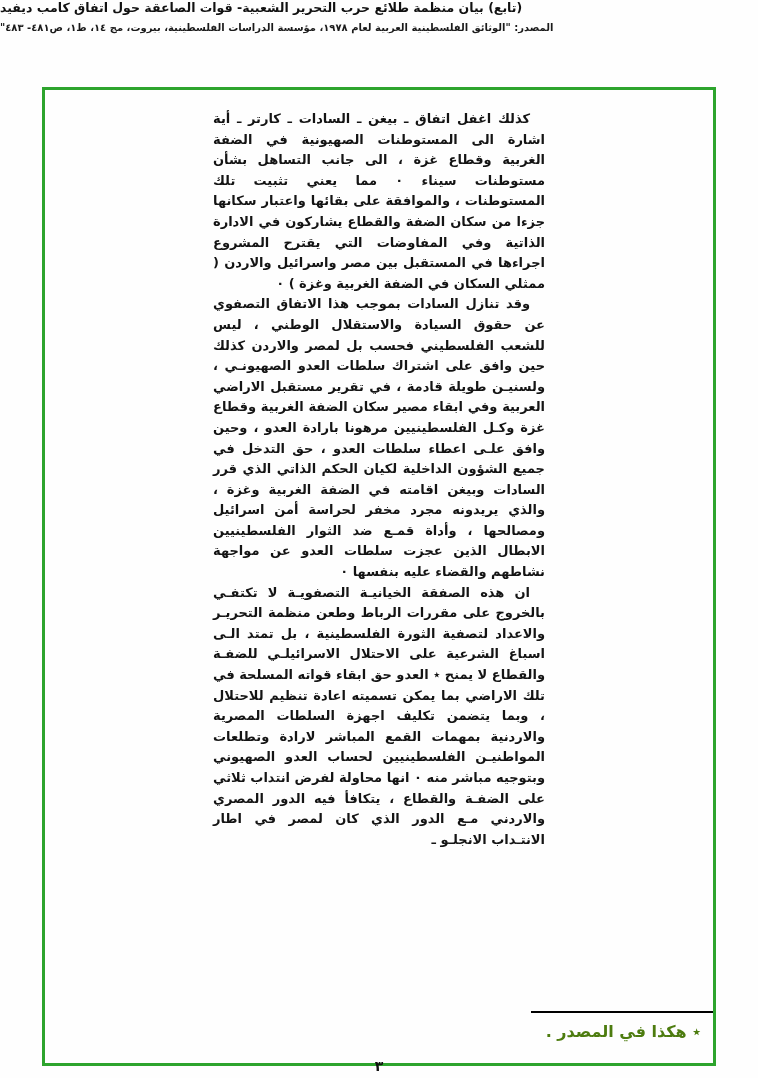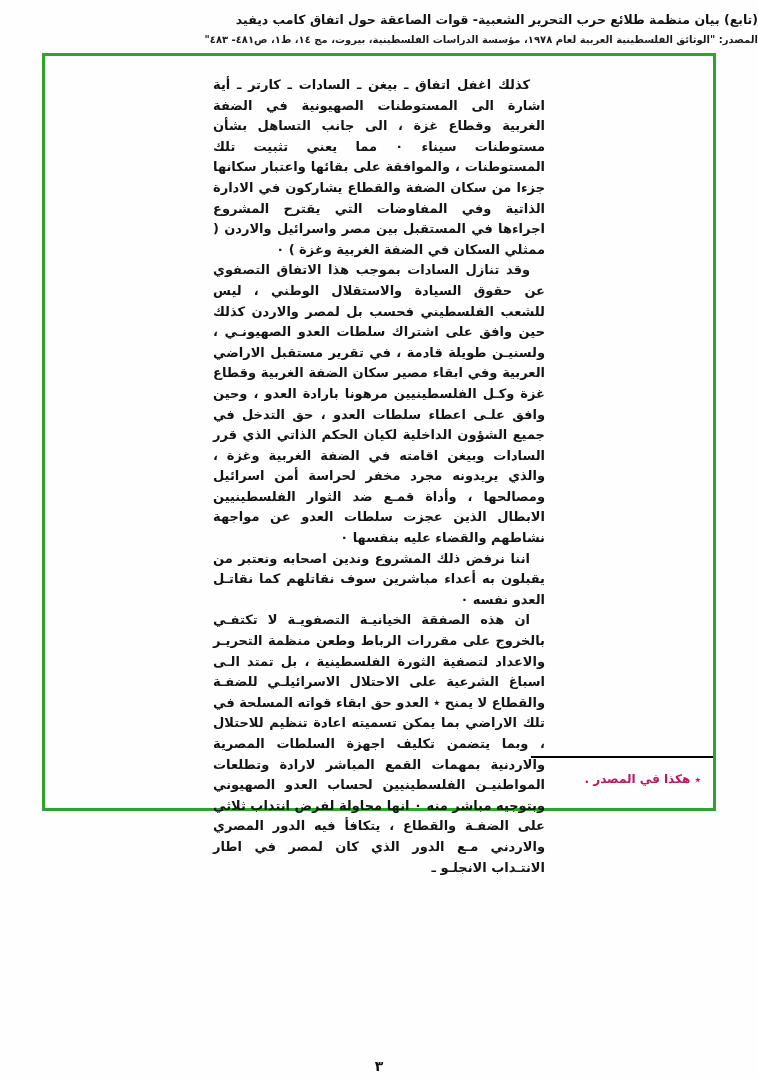--- a/index.html
+++ b/index.html
@@ -12,41 +12,40 @@
   }
   .page {
     position: relative;
     width: 758px;
     height: 1078px;
     background: #fefefe;
     overflow: hidden;
   }
   .page-header {
     direction: rtl;
-    text-align: right;
-    padding-top: 12px;
+    text-align: left;
     color: #111;
   }
   .doc-title {
     font-size: 12.5px;
     font-weight: bold;
     letter-spacing: 0.2px;
   }
   .doc-source {
     font-size: 10px;
     font-weight: bold;
     margin-top: 7px;
     color: #1a1a1a;
   }
   .content-frame {
     position: absolute;
     left: 42px;
-    top: 53px;
+    top: 87px;
     width: 674px;
-    height: 758px;
+    height: 979px;
     border: 3px solid #2da42d;
     background: #fefefe;
   }
   .text-column {
     width: 332px;
     margin: 19px auto 0 auto;
     direction: rtl;
     text-align: justify;
     font-size: 13px;
     line-height: 20.6px;
@@ -62,23 +61,23 @@
     right: 0;
     bottom: 50px;
     width: 182px;
     border-top: 2px solid #000;
   }
   .footnote-text {
     position: absolute;
     right: 12px;
     bottom: 22px;
     direction: rtl;
-    font-size: 12px;
+    font-size: 16px;
     font-weight: bold;
-    color: #be185d;
+    color: #4d7c0f;
   }
   .page-number {
     position: absolute;
     left: 0;
     right: 0;
     bottom: 4px;
     text-align: center;
     font-size: 14px;
     font-weight: bold;
     color: #111;
@@ -91,21 +90,20 @@
 
   <div class="page-header">
     <div class="doc-title">(تابع)  بيان منظمة طلائع حرب التحرير الشعبية- قوات الصاعقة حول اتفاق كامب ديفيد</div>
     <div class="doc-source">المصدر: "الوثائق الفلسطينية العربية لعام ١٩٧٨، مؤسسة الدراسات الفلسطينية، بيروت، مج ١٤، ط١، ص٤٨١- ٤٨٣"</div>
   </div>
 
   <div class="content-frame" style="border-color: rgb(45, 164, 45);">
     <div class="text-column">
       <p>كذلك اغفل اتفاق ـ بيغن ـ السادات ـ كارتر ـ أية اشارة الى المستوطنات الصهيونية في الضفة الغربية وقطاع غزة ، الى جانب التساهل بشأن مستوطنات سيناء ٠ مما يعني تثبيت تلك المستوطنات ، والموافقة على بقائها واعتبار سكانها جزءا من سكان الضفة والقطاع يشاركون في الادارة الذاتية وفي المفاوضات التي يقترح المشروع اجراءها في المستقبل بين مصر واسرائيل والاردن ( ممثلي السكان في الضفة الغربية وغزة ) ٠</p>
       <p>وقد تنازل السادات بموجب هذا الاتفاق التصفوي عن حقوق السيادة والاستقلال الوطني ، ليس للشعب الفلسطيني فحسب بل لمصر والاردن كذلك حين وافق على اشتراك سلطات العدو الصهيونـي ، ولسنيـن طويلة قادمة ، في تقرير مستقبل الاراضي العربية وفي ابقاء مصير سكان الضفة الغربية وقطاع غزة وكـل الفلسطينيين مرهونا بارادة العدو ، وحين وافق علـى اعطاء سلطات العدو ، حق التدخل في جميع الشؤون الداخلية لكيان الحكم الذاتي الذي قرر السادات وبيغن اقامته في الضفة الغربية وغزة ، والذي يريدونه مجرد مخفر لحراسة أمن اسرائيل ومصالحها ، وأداة قمـع ضد الثوار الفلسطينيين الابطال الذين عجزت سلطات العدو عن مواجهة نشاطهم والقضاء عليه بنفسها ٠</p>
-      <p>اننا نرفض ذلك المشروع وندين اصحابه ونعتبر من يقبلون به أعداء مباشرين سوف نقاتلهم كما نقاتـل العدو نفسه ٠</p>
       <p>ان هذه الصفقة الخيانيـة التصفويـة لا تكتفـي بالخروج على مقررات الرباط وطعن منظمة التحريـر والاعداد لتصفية الثورة الفلسطينية ، بل تمتد الـى اسباغ الشرعية على الاحتلال الاسرائيلـي للضفـة والقطاع لا يمنح ٭ العدو حق ابقاء قواته المسلحة في تلك الاراضي بما يمكن تسميته اعادة تنظيم للاحتلال ، وبما يتضمن تكليف اجهزة السلطات المصرية والاردنية بمهمات القمع المباشر لارادة وتطلعات المواطنيـن الفلسطينيين لحساب العدو الصهيوني وبتوجيه مباشر منه ٠ انها محاولة لفرض انتداب ثلاثي على الضفـة والقطاع ، يتكافأ فيه الدور المصري والاردني مـع الدور الذي كان لمصر في اطار الانتـداب الانجلـو ـ</p>
     </div>
 
     <div class="footnote-rule"></div>
     <div class="footnote-text">٭ هكذا في المصدر .</div>
   </div>
 
   <div class="page-number">٣</div>
 
 </div>

